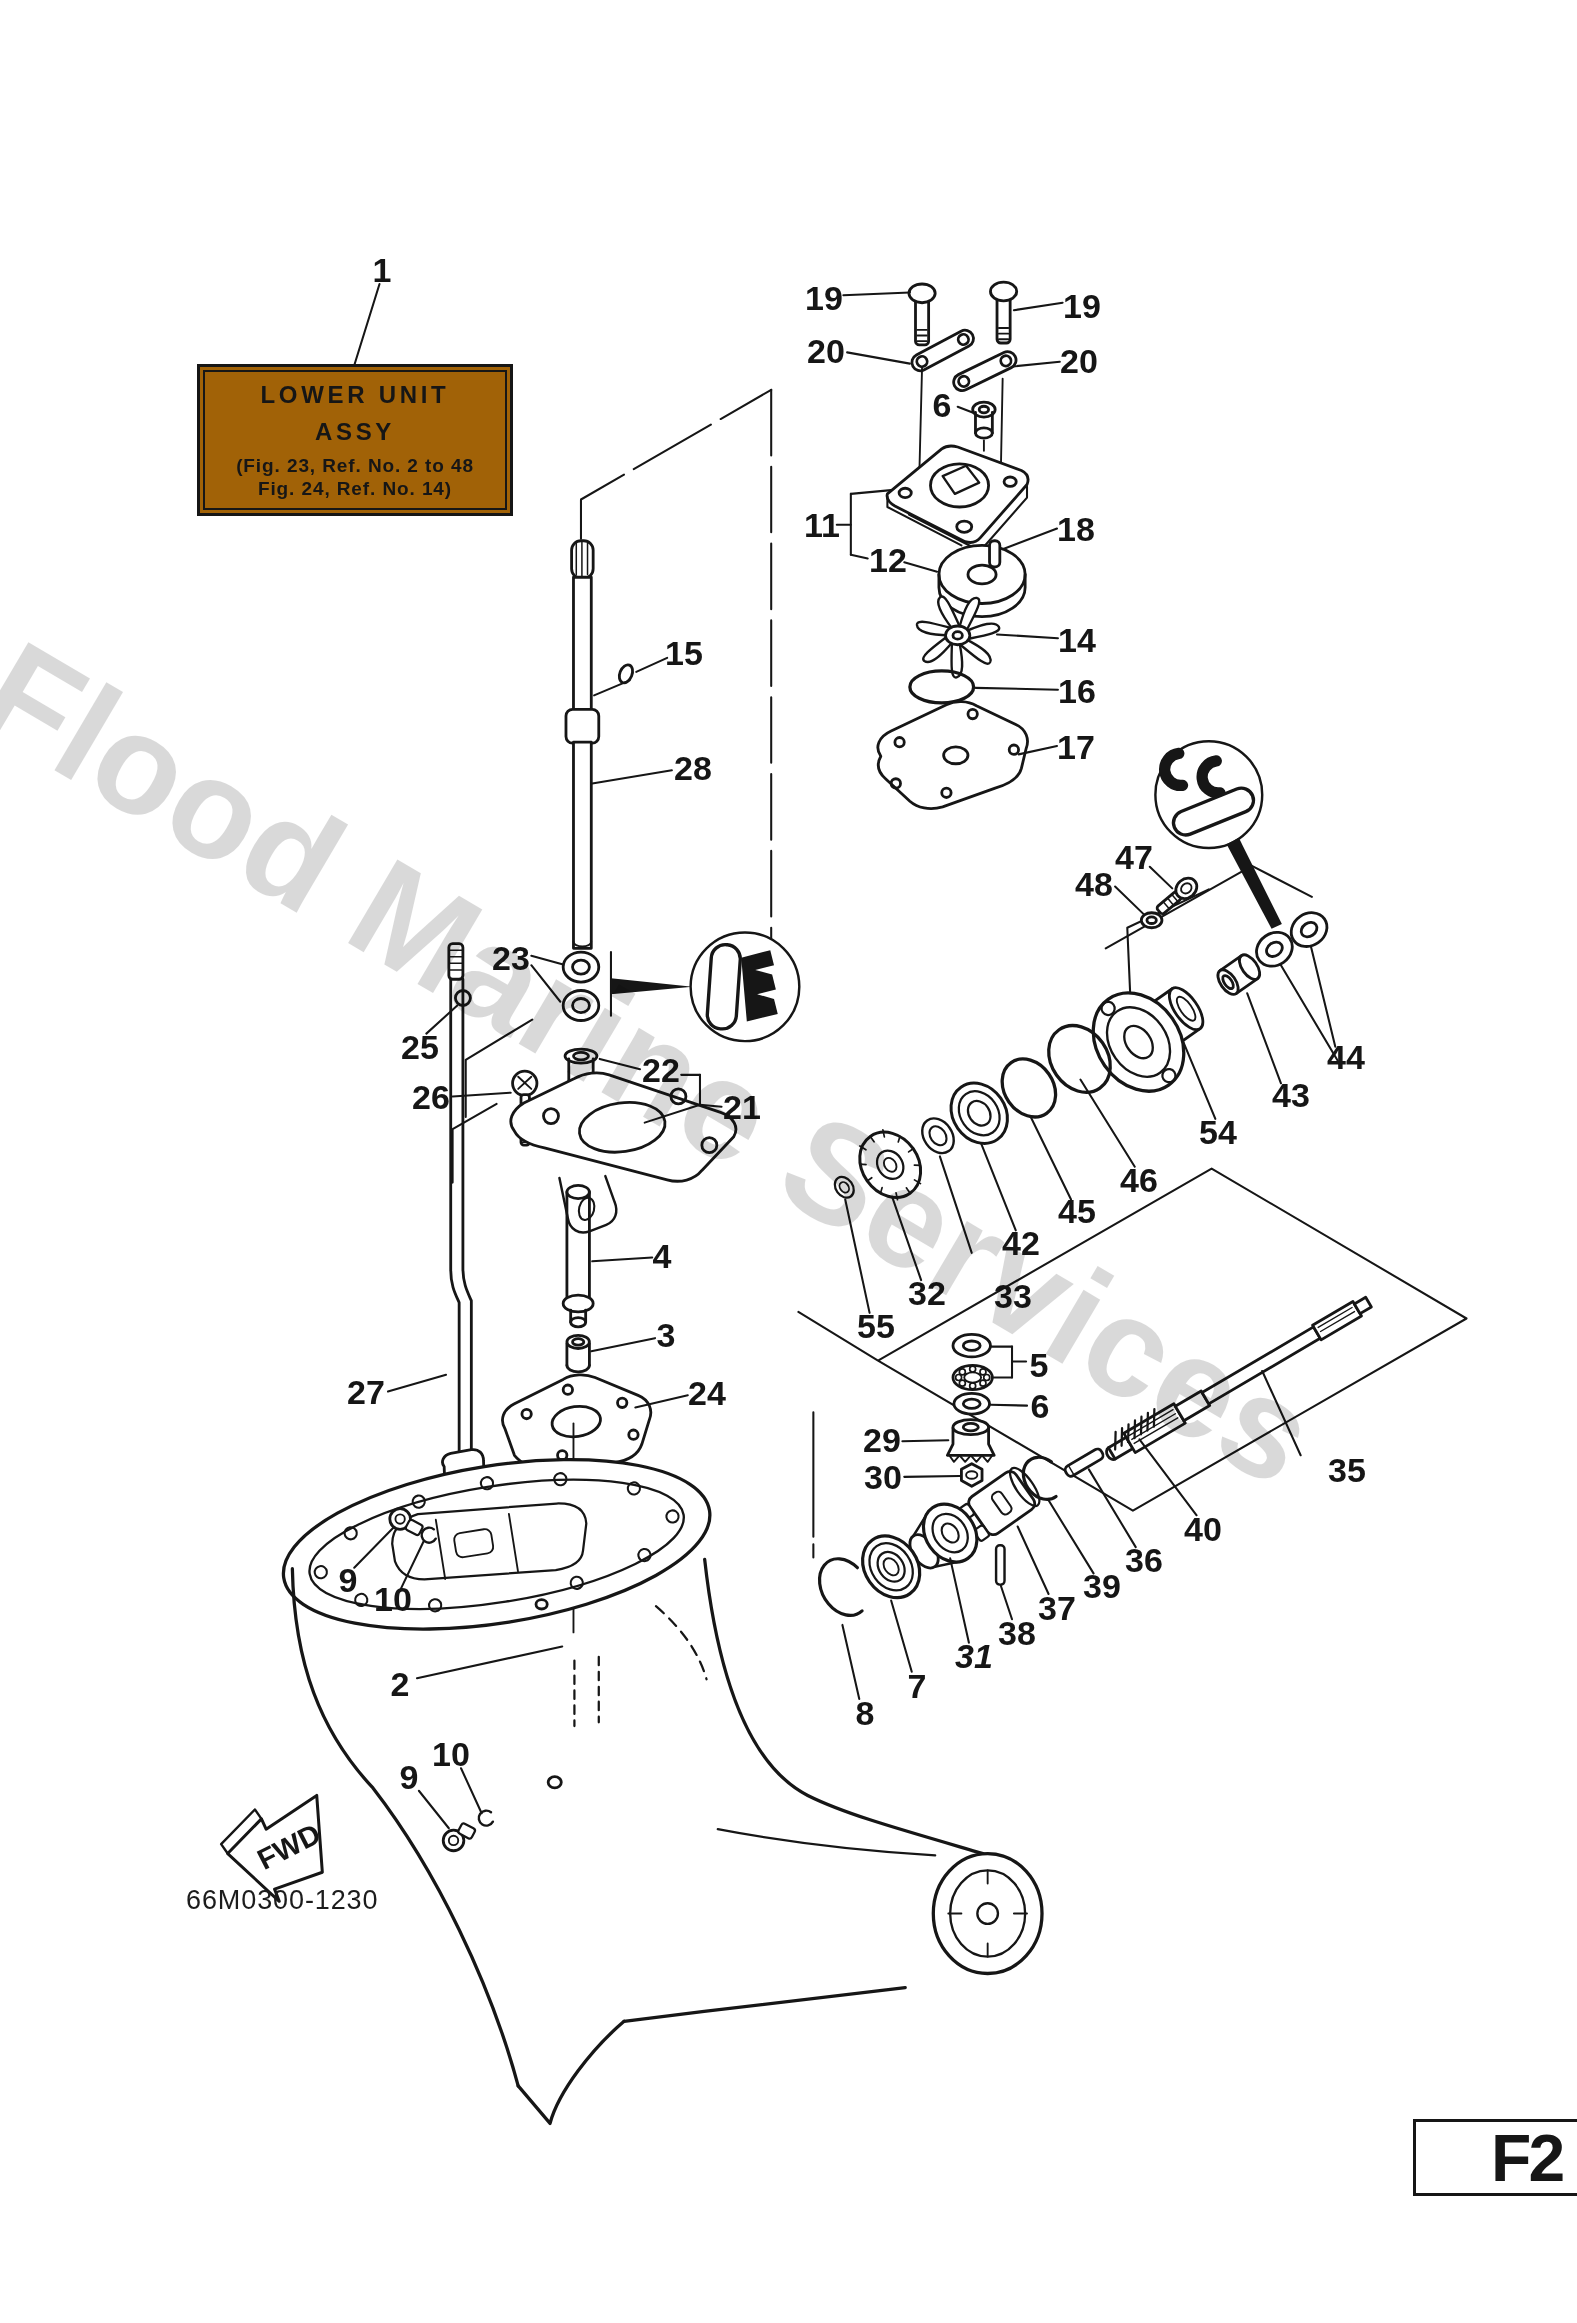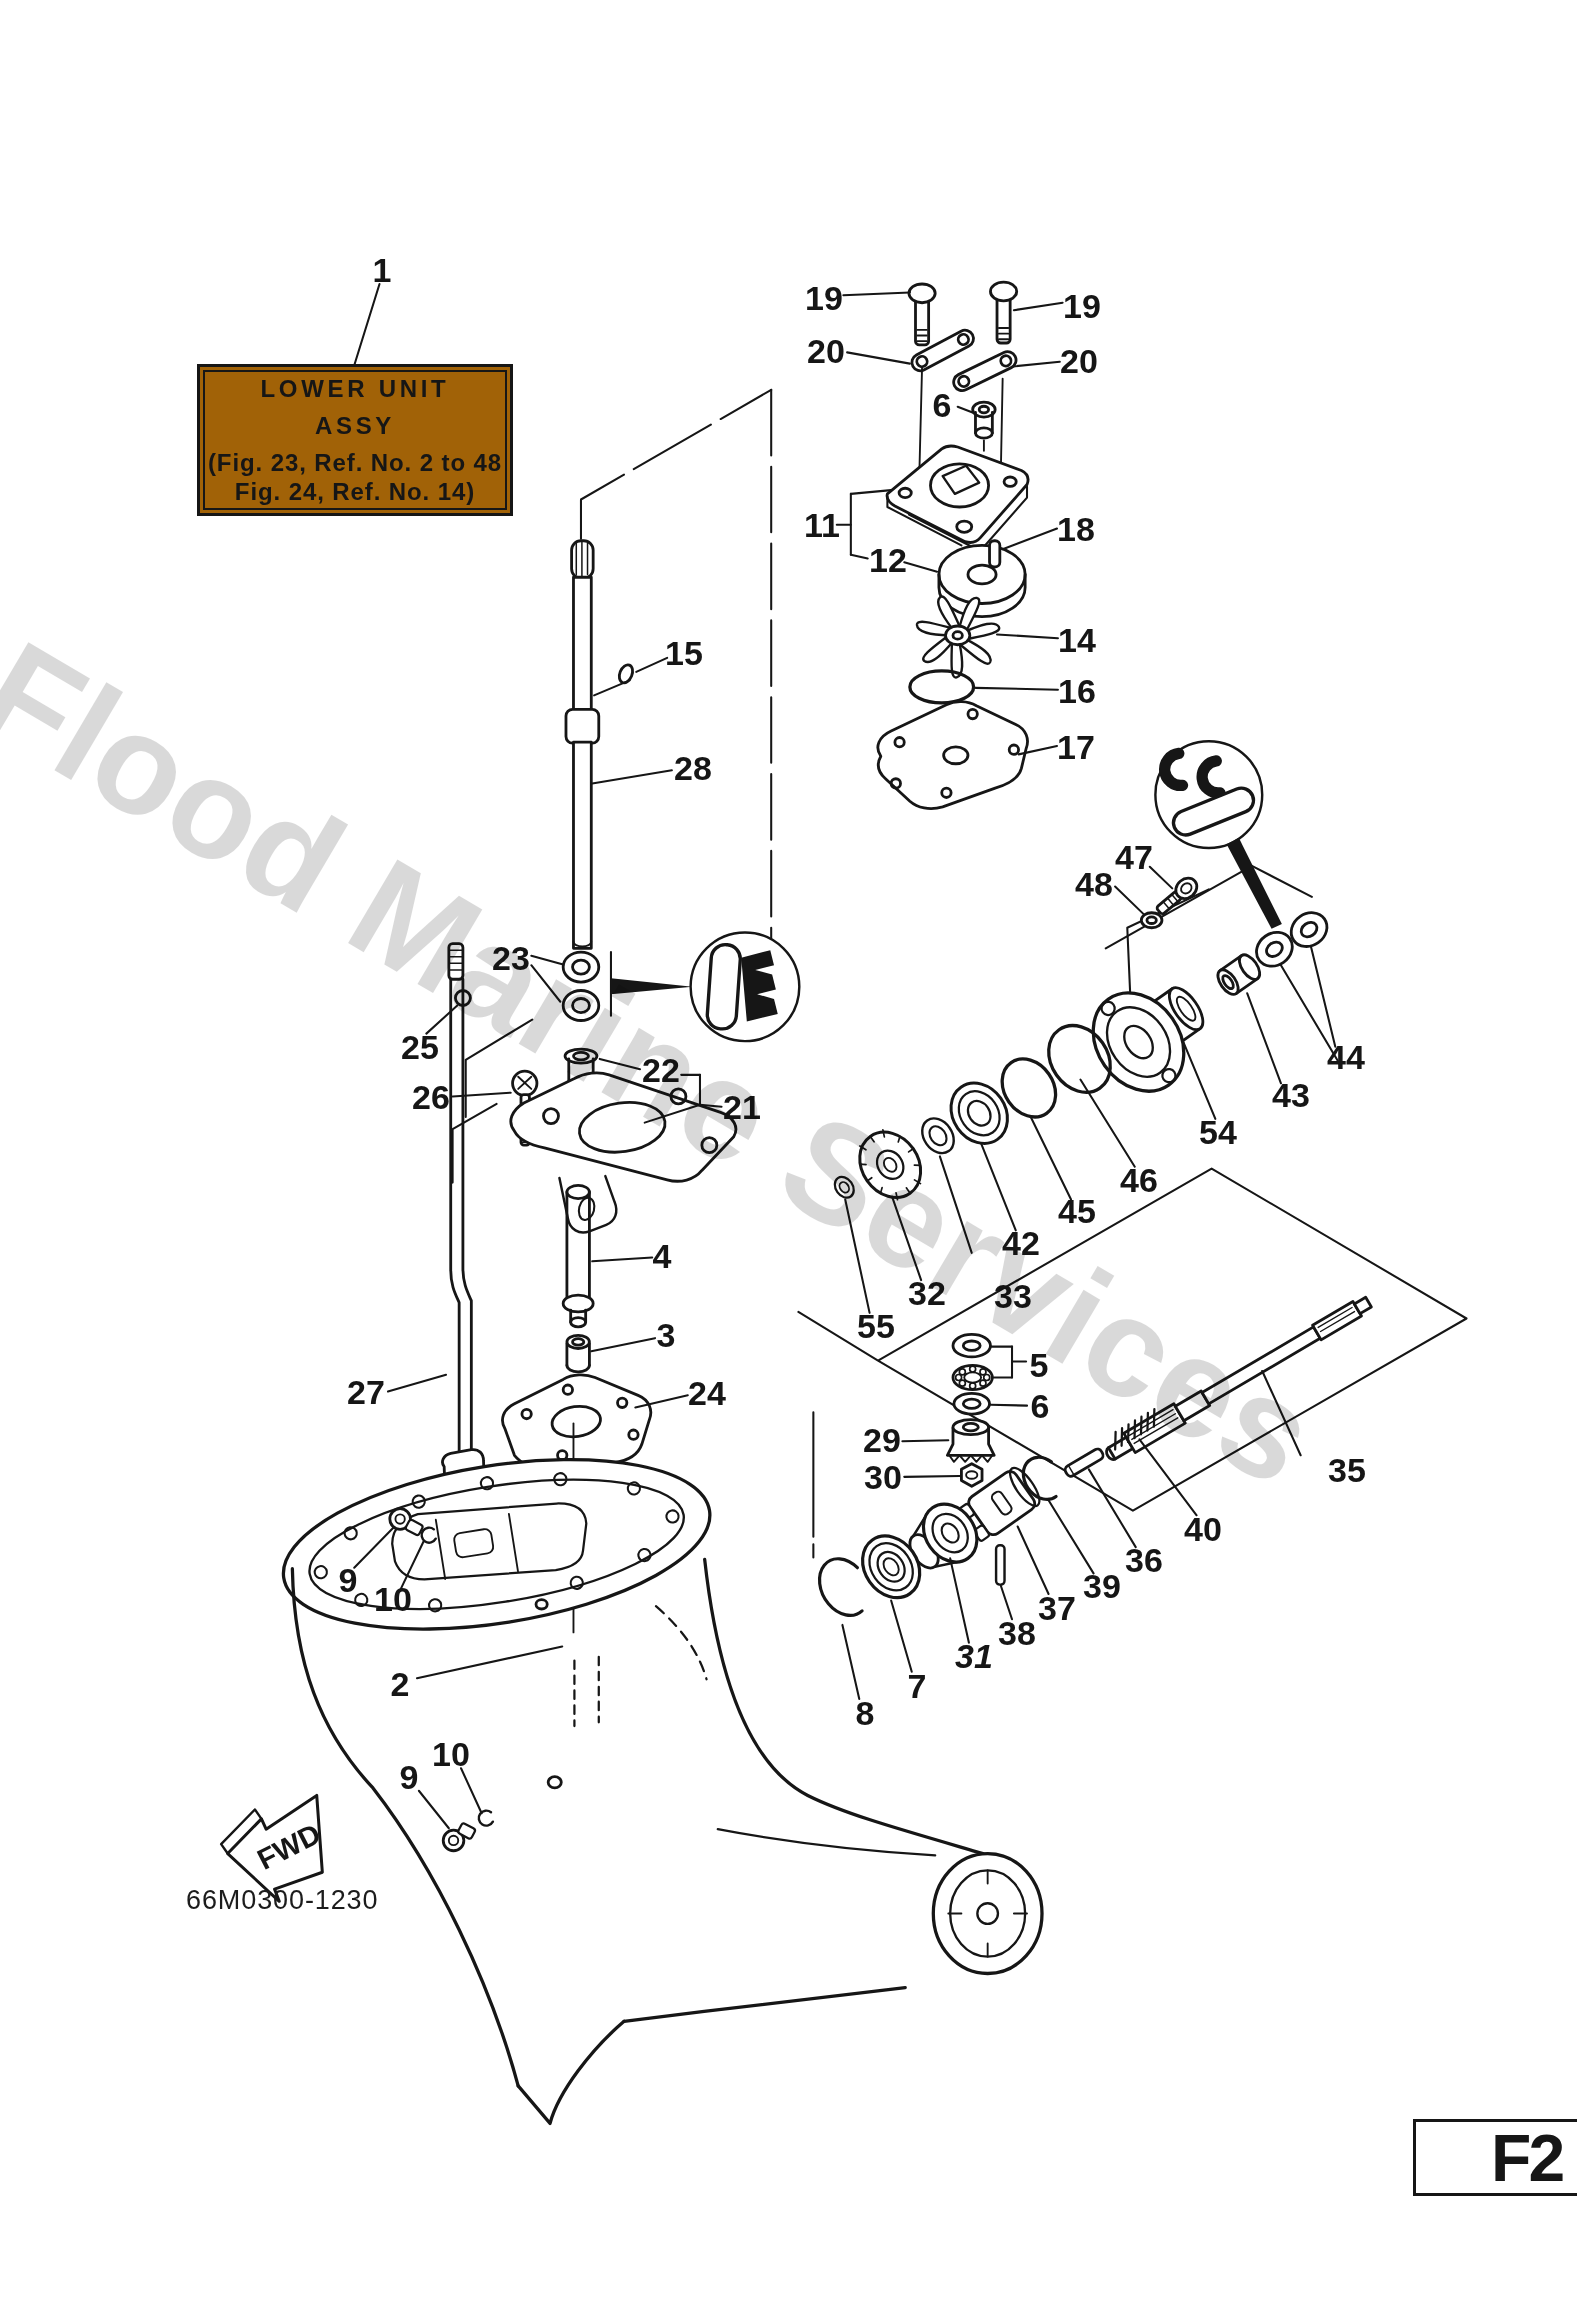--- a/index.html
+++ b/index.html
@@ -9,21 +9,21 @@
   #art,#leader-layer{position:absolute;left:0;top:0;}
   #leader-layer line{stroke:var(--ink);stroke-width:2.2;stroke-linecap:round;}
   .w{fill:#fff;}
   .callout{position:absolute;transform:translate(-50%,-50%);font-weight:700;font-size:34px;
            color:var(--ink);letter-spacing:0px;white-space:nowrap;line-height:1;}
   #title-box{position:absolute;left:197px;top:364px;width:316px;height:152px;box-sizing:border-box;
              border:3.7px solid var(--ink);padding:2.8px;background:#a16207;}
   #title-box .inner{border:2.8px solid var(--ink);width:100%;height:100%;box-sizing:border-box;
              display:flex;flex-direction:column;align-items:center;justify-content:center;}
   .tb-main{font-weight:700;font-size:24px;letter-spacing:3.7px;color:var(--ink);line-height:1.25;}
-  .tb-ref{font-weight:700;font-size:24px;letter-spacing:0.9px;color:var(--ink);line-height:1.2;}
+  .tb-ref{font-weight:700;font-size:19px;letter-spacing:0.9px;color:var(--ink);line-height:1.2;}
   .tb-gap{height:7.5px;}
   #drawing-number{position:absolute;left:186px;top:1885px;font-size:27px;letter-spacing:0.9px;
              color:#1c1c1c;font-weight:400;}
   #page-ref-box{position:absolute;left:1413px;top:2119px;width:187px;height:77px;box-sizing:border-box;
              border:3.7px solid var(--ink);background:#fff;display:flex;align-items:center;}
   #page-ref-box span{font-weight:700;font-size:66px;letter-spacing:-2.8px;color:var(--ink);
              margin-left:75px;line-height:1;}
   #watermark{position:absolute;left:37px;top:609px;transform:rotate(30.5deg);transform-origin:0 0;
              font-weight:700;font-size:141px;letter-spacing:0.9px;white-space:nowrap;color:#000;
              opacity:0.15;mix-blend-mode:multiply;pointer-events:none;}

